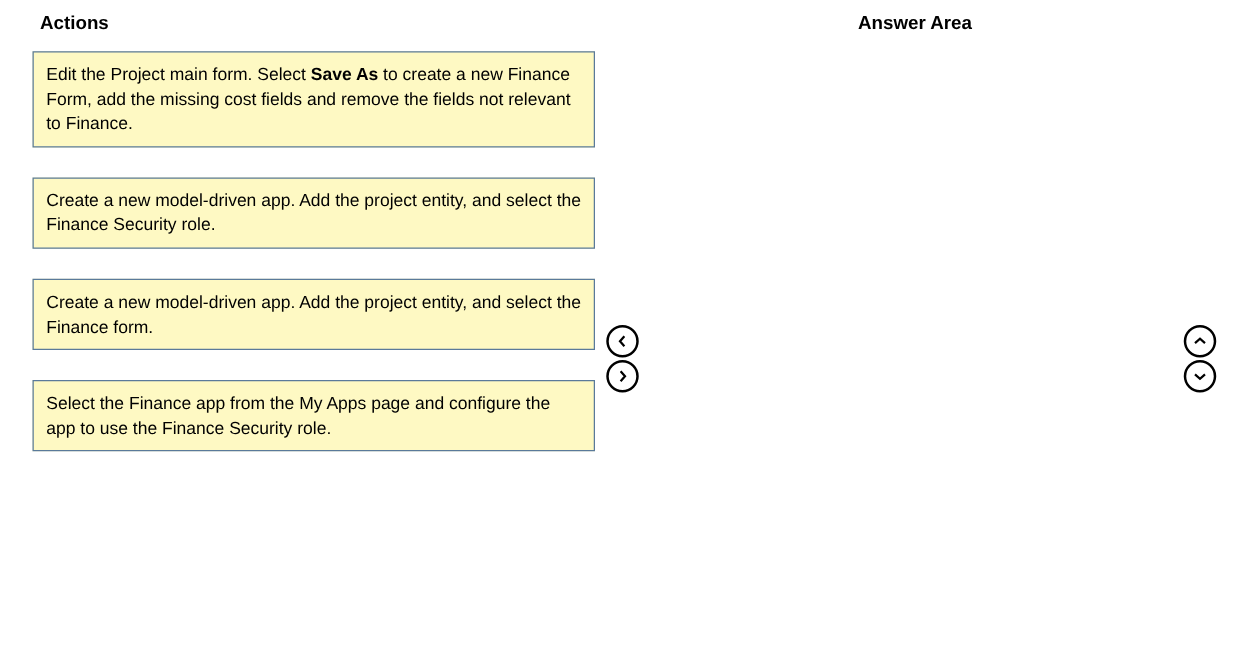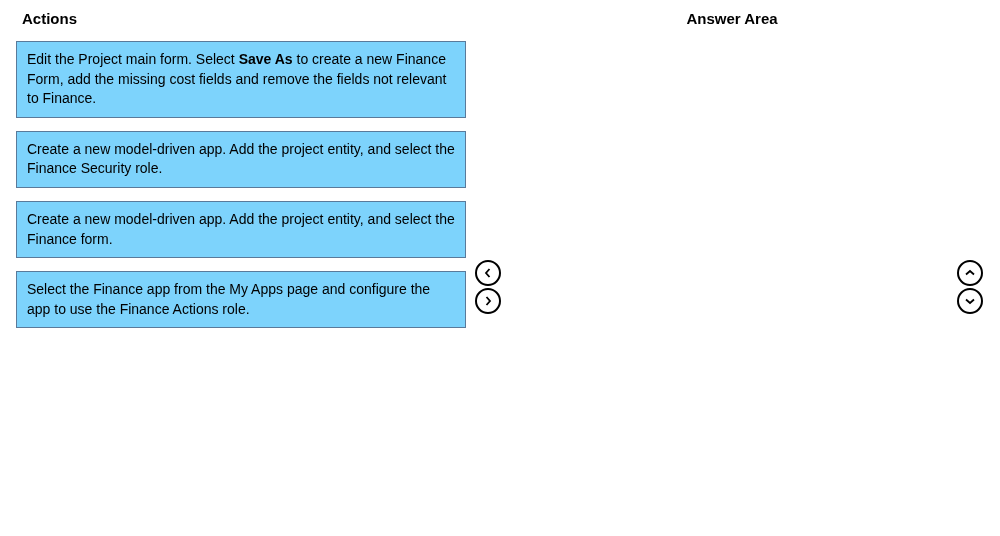--- a/index.html
+++ b/index.html
@@ -8,40 +8,40 @@
       font-family: Arial, sans-serif;
       font-size: 14px;
       color: #000;
       background: #fff;
       width: 1000px;
       height: 536px;
       position: relative;
     }
     .container {
       display: flex;
-      padding: 10px 16px;
+      padding: 10px 26px;
       gap: 8px;
       align-items: flex-start;
     }
     .actions-col {
       width: 450px;
       display: flex;
       flex-direction: column;
     }
     .heading {
       font-weight: bold;
       font-size: 15px;
       margin: 0 0 14px 6px;
     }
     .action-item {
       border: 1px solid #5a7a9a;
       padding: 8px 10px;
-      margin-bottom: 13px;
+      margin-bottom: 24px;
       line-height: 1.4;
-      background: #7dd3fc;
+      background: #fef9c3;
       cursor: move;
     }
     .action-item b {
       font-weight: bold;
     }
     .arrow-col {
       width: 28px;
       display: flex;
       flex-direction: column;
       align-items: center;
@@ -96,21 +96,21 @@
     <div class="action-item">
       <span>Create a new model-driven app. Add the project entity, and select the Finance Security role.</span>
     </div>
 
     <div class="action-item">
       <span>Create a new model-driven app. Add the project entity, and select the Finance form.</span>
     </div>
 
 
     <div class="action-item">
-      <span>Select the Finance app from the My Apps page and configure the app to use the Finance Actions role.</span>
+      <span>Select the Finance app from the My Apps page and configure the app to use the Finance Security role.</span>
     </div>
   </div>
 
   <div class="arrow-col">
     <div class="arrow-btn">
       <span>
         <svg viewBox="0 0 10 10">
             <path d="M6.5 1 L3 5 L6.5 9" stroke="#000" stroke-width="1.8" fill="none"></path>
           </svg>
       </span>

